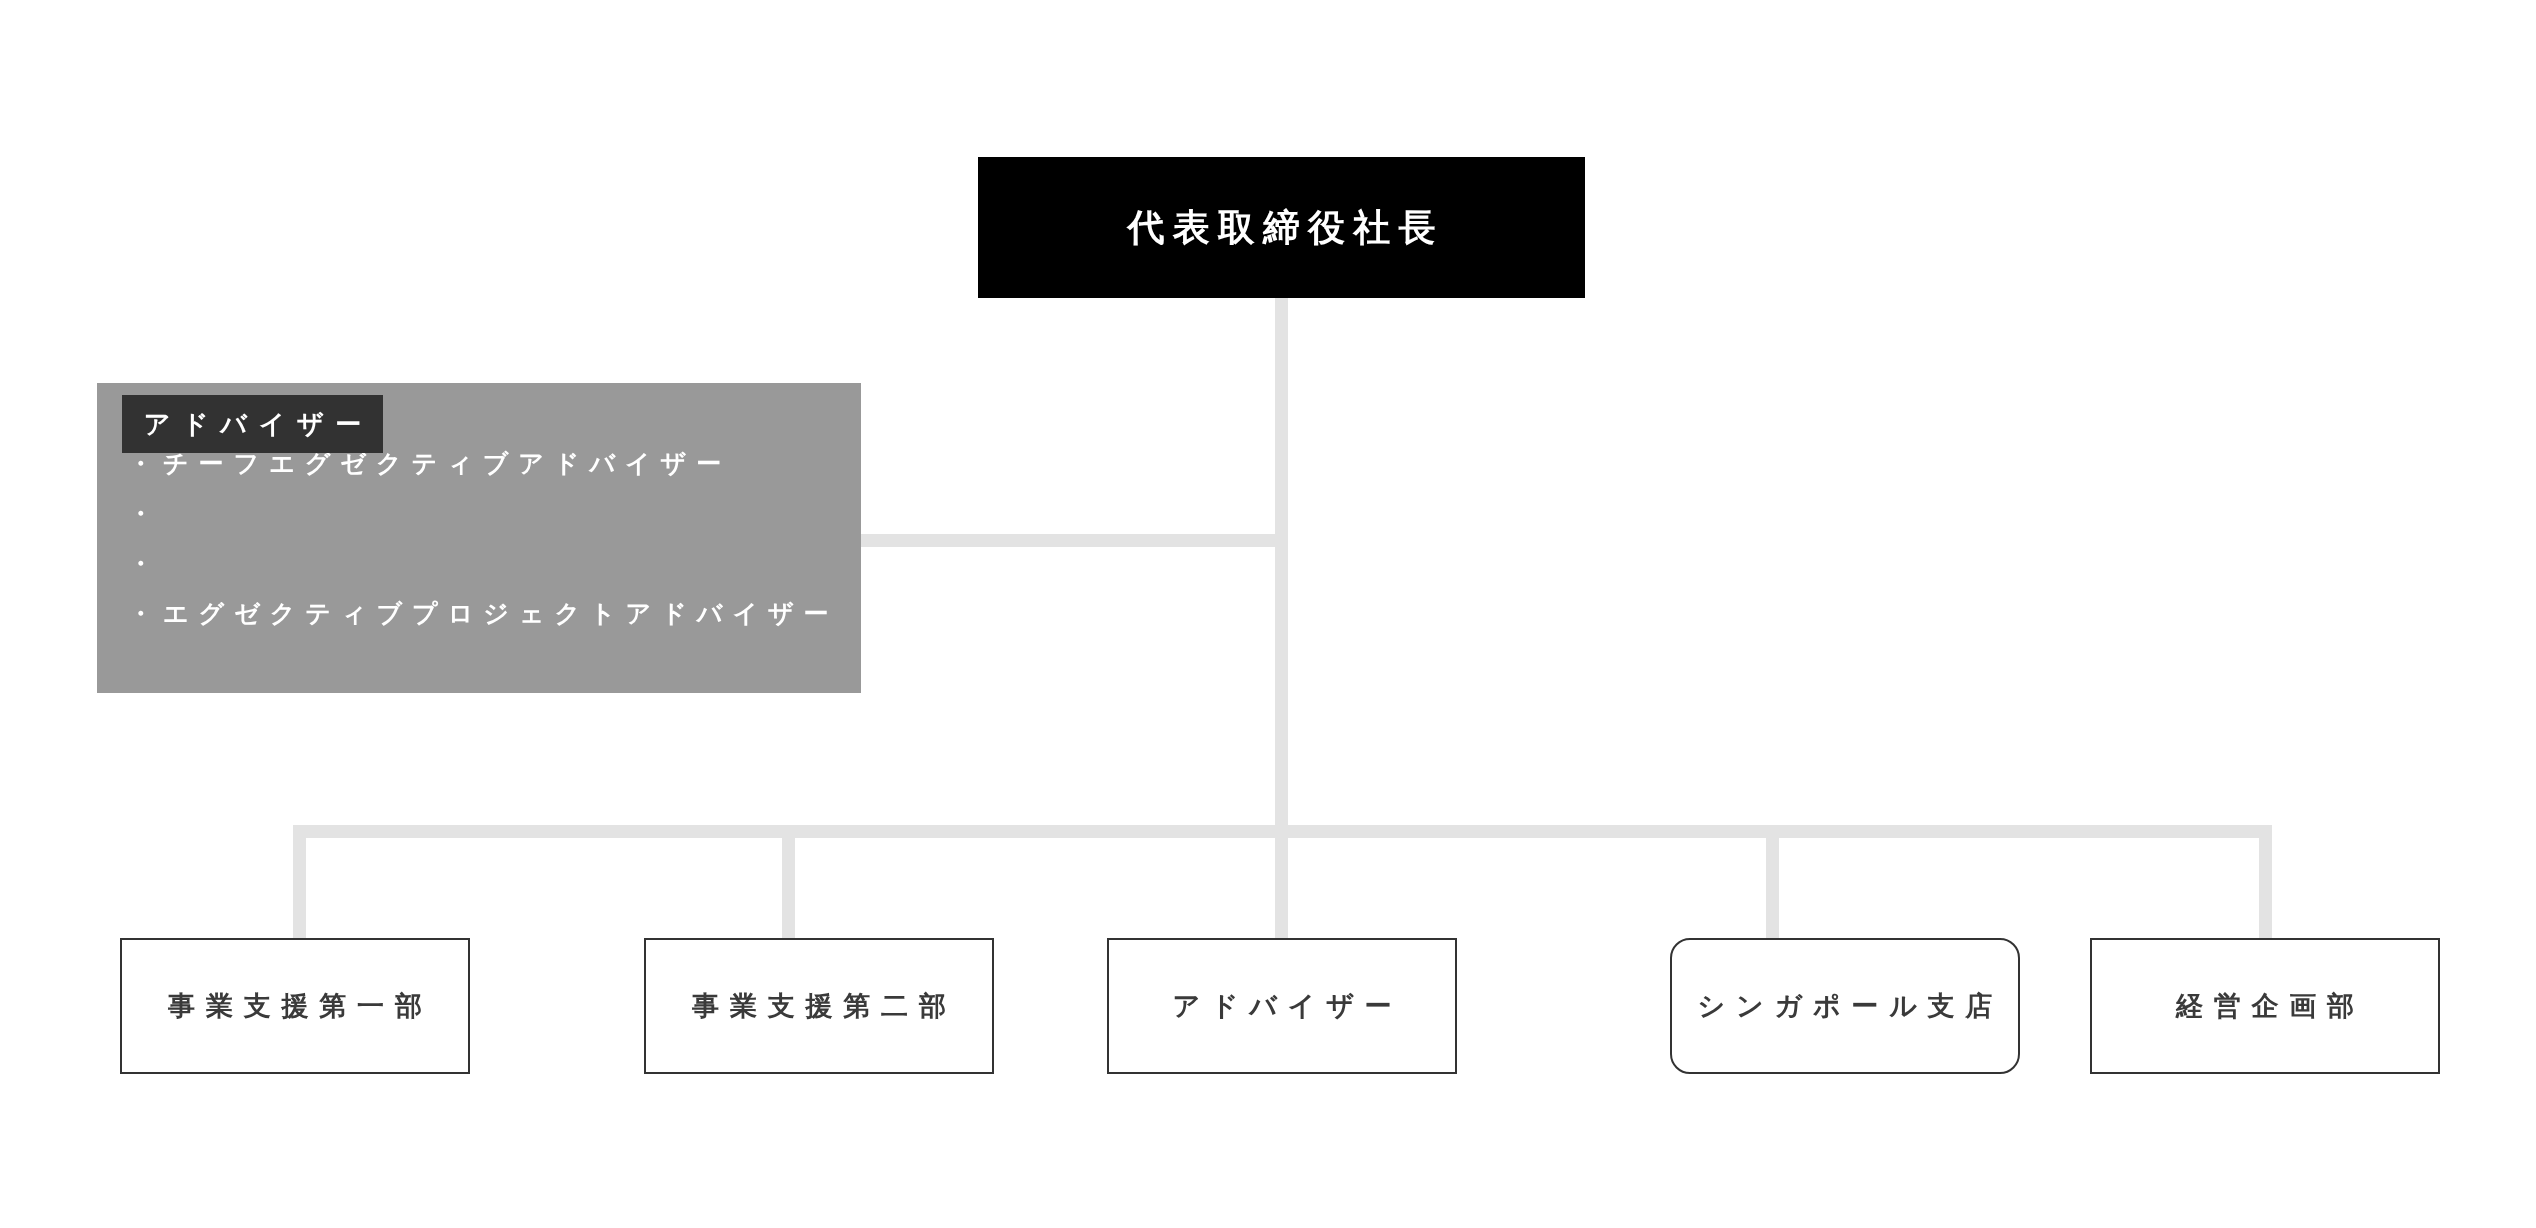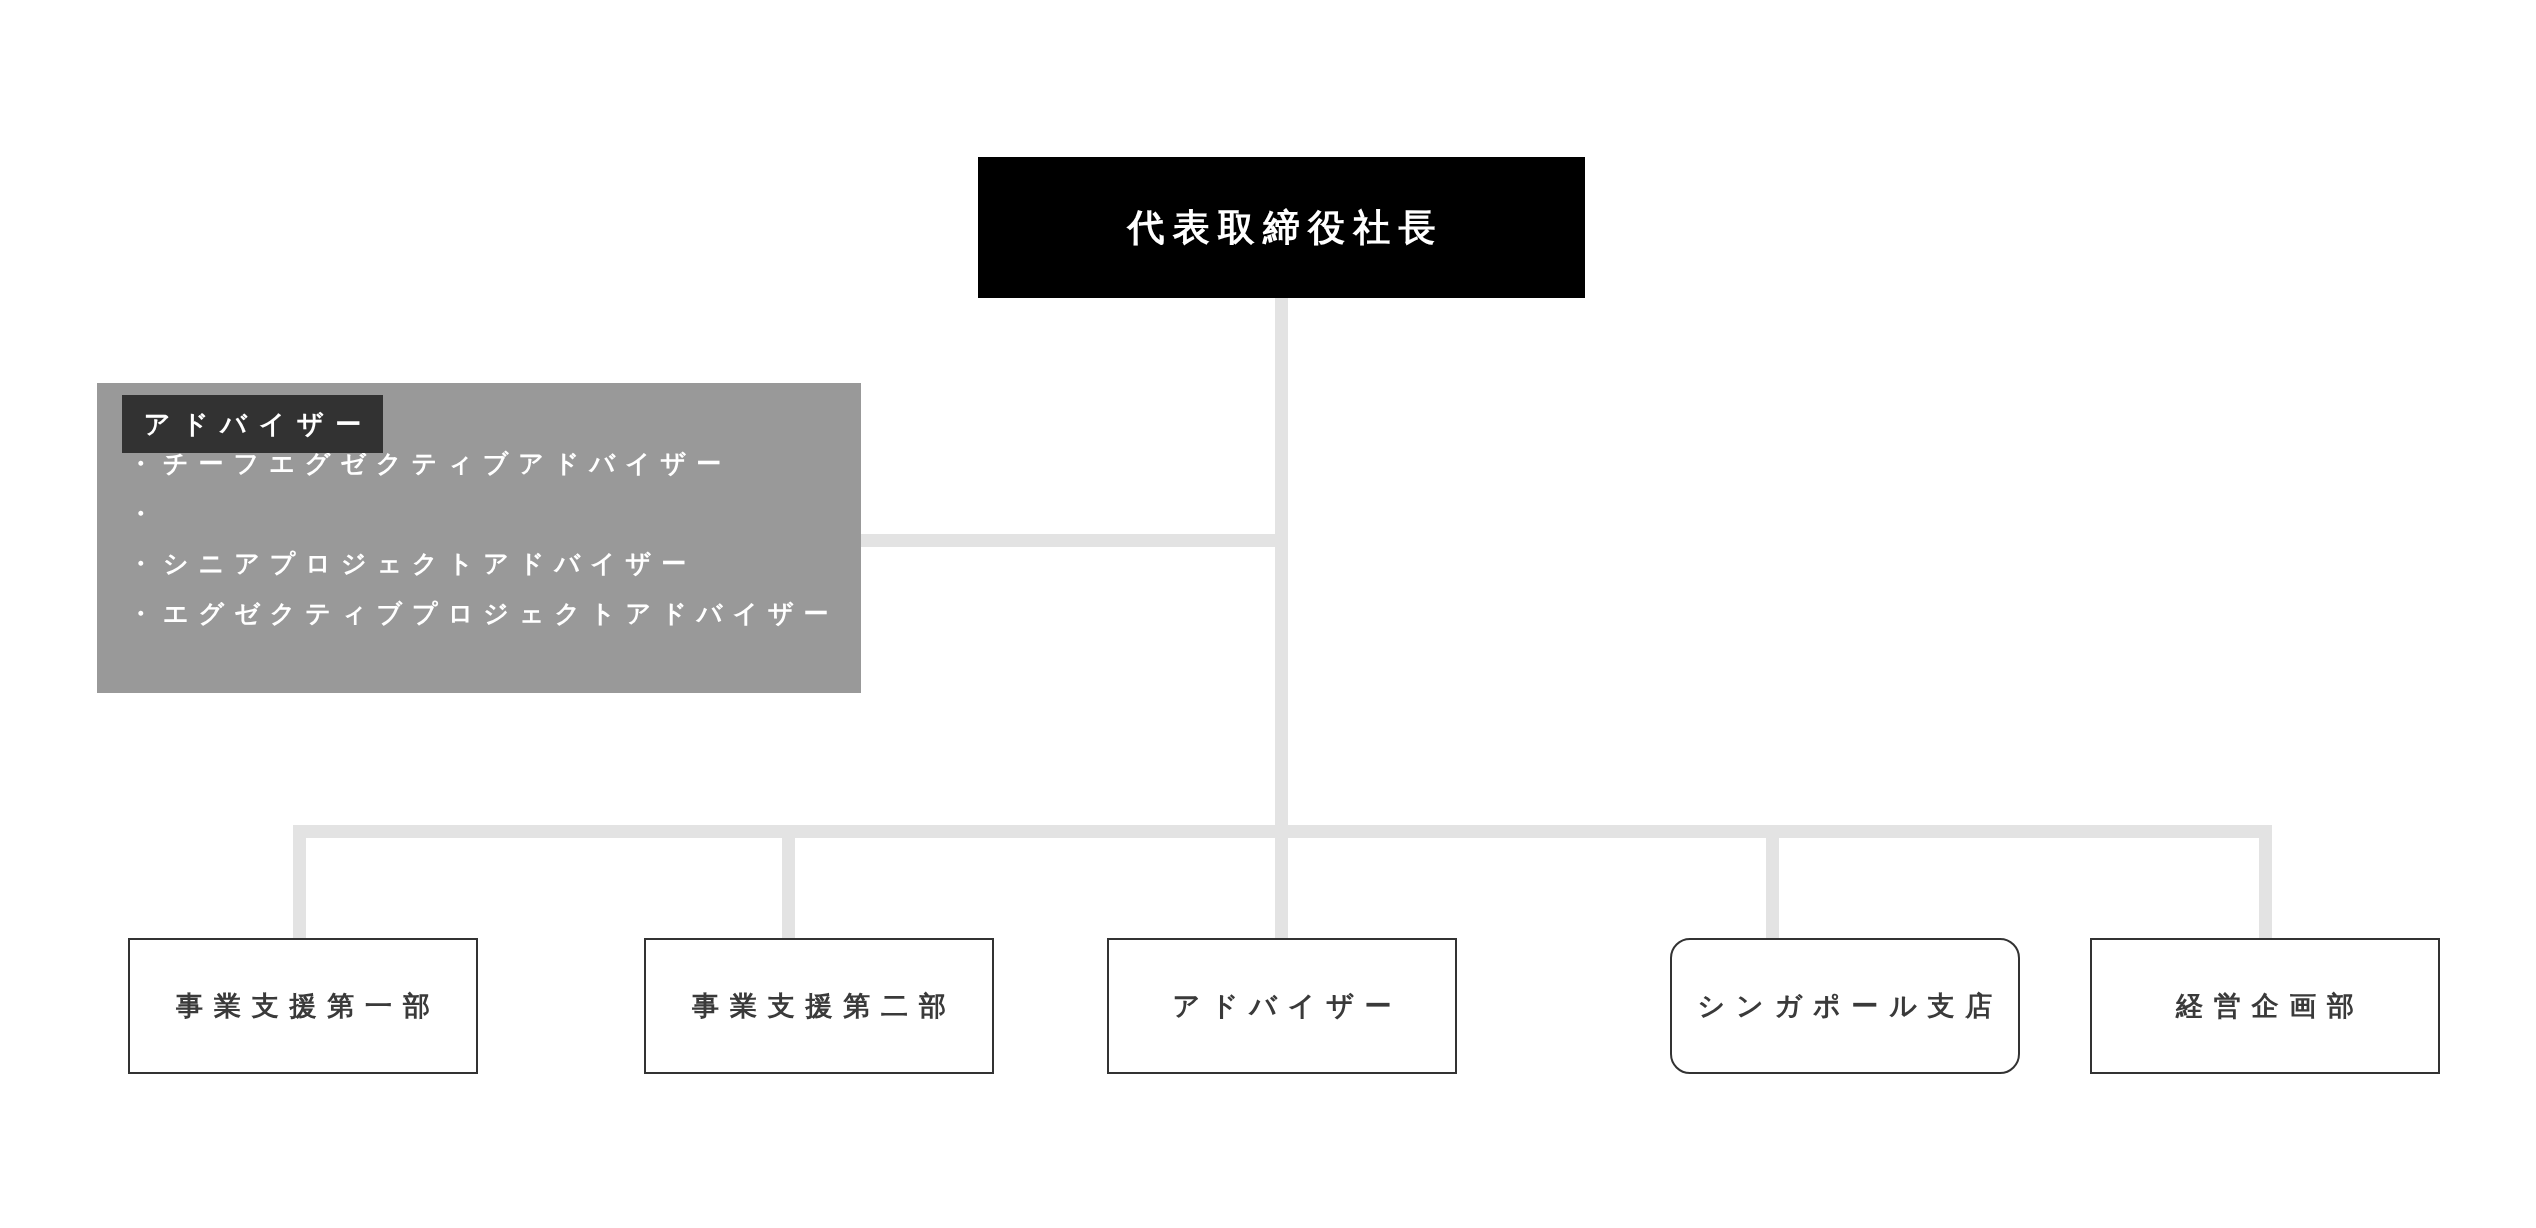--- a/index.html
+++ b/index.html
@@ -104,21 +104,21 @@
     color: #3a3a3a;
     display: flex;
     align-items: center;
     justify-content: center;
     font-size: 27px;
     font-weight: bold;
     letter-spacing: 0.4em;
     text-indent: 0.4em;
     white-space: nowrap;
   }
-  .dept-1 { left: 128px;  }
+  .dept-1 { left: 120px;  }
   .dept-2 { left: 644px; font-family: Liberation Mono, monospace;  }
   .dept-3 { left: 1107px; }
   .dept-4 { left: 1670px; border-radius: 20px; }
   .dept-5 { left: 2090px; }
 </style>
 </head>
 <body>
 
 <div class="stage">
 
@@ -141,21 +141,20 @@
     <ul class="advisor-list">
       <li>
         <span>・</span>
         <span>チーフエグゼクティブアドバイザー</span>
       </li>
       <li>
         <span>・</span>
       </li>
       <li>
         <span>・</span>
-        <span>シニアプロジェクトアドバイザー</span>
       </li>
       <li>
         <span>・</span>
         <span>エグゼクティブプロジェクトアドバイザー</span>
       </li>
     </ul>
   </div>
 
   <div class="dept-box dept-1">
     <span>事業支援第一部</span>

